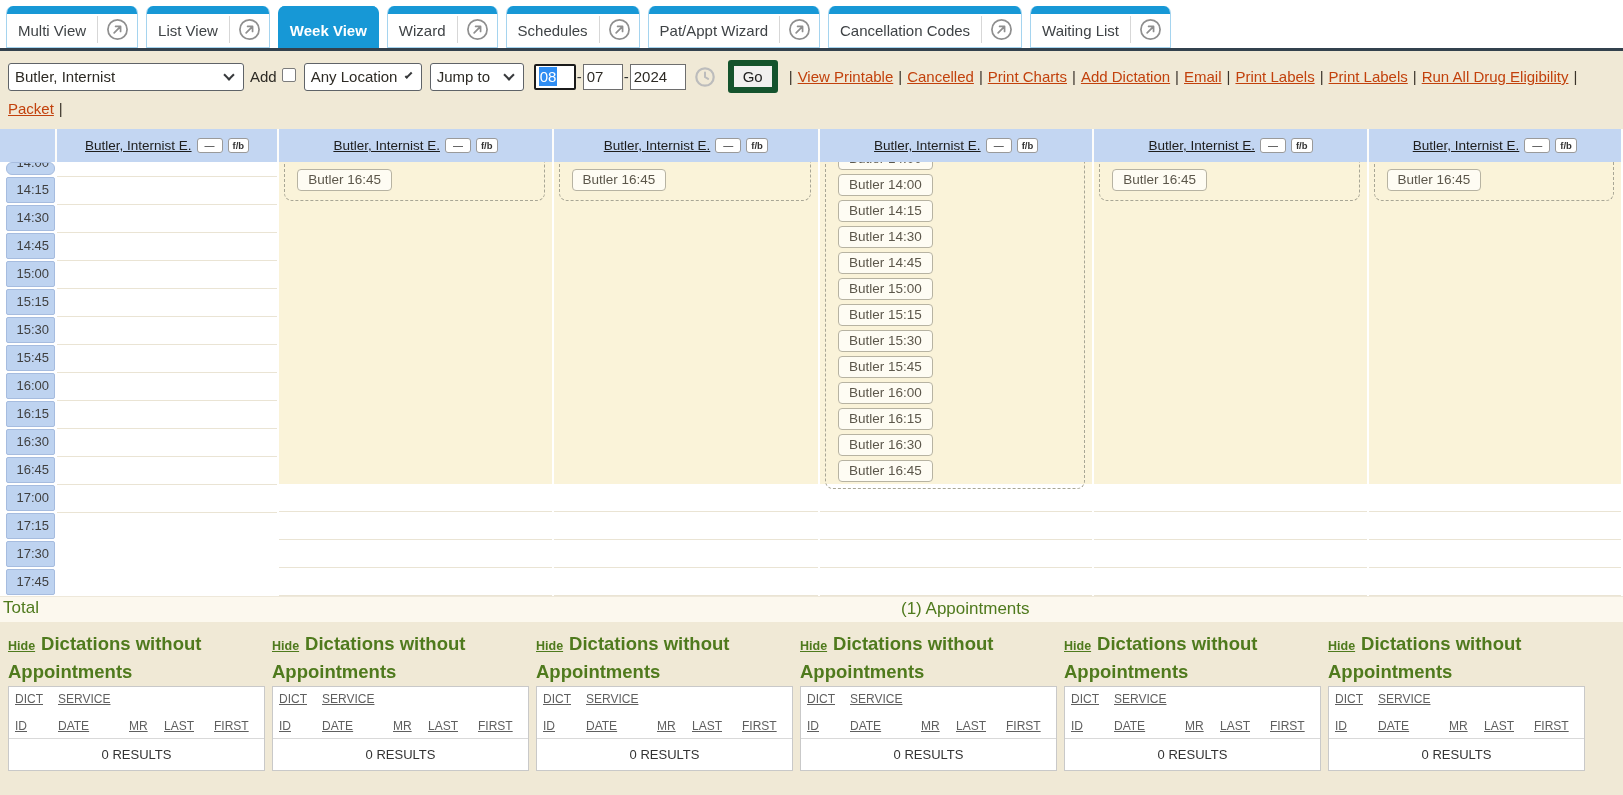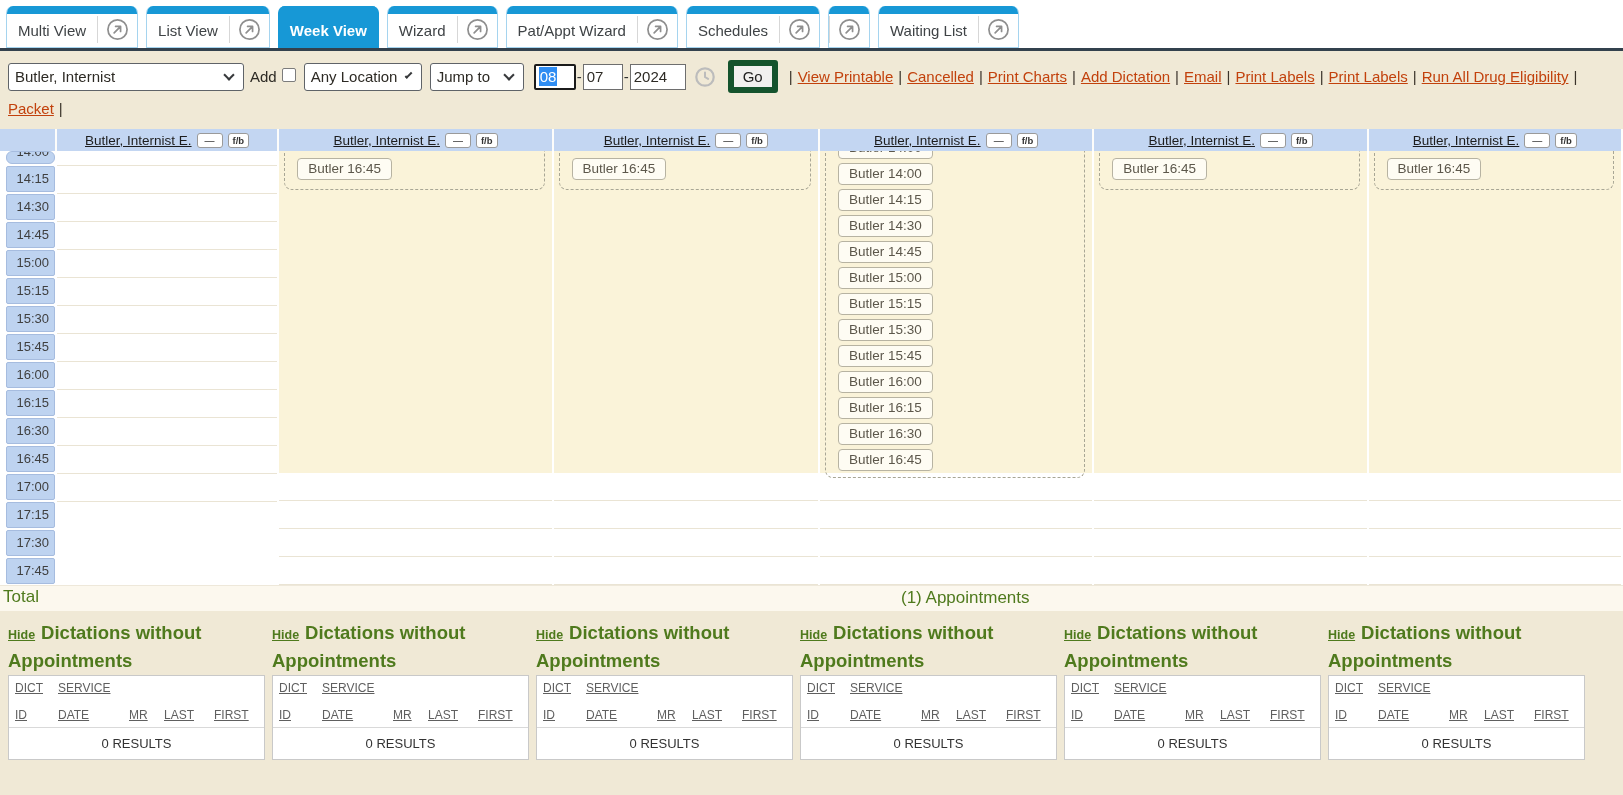--- a/index.html
+++ b/index.html
@@ -34,21 +34,21 @@
   .d-dash { margin:0 1px; color:#333; }
   .clock { margin:0 4px 0 8px; display:inline-flex; }
   .go-btn { margin-left:8px; font-size:15px; color:#222; background:#f1f0ef; border:6px solid #14532d; border-radius:3px; padding:2px 9px; cursor:pointer; }
   .tb-links { margin-left:6px; }
   .tb-links a, .tb-line2 a { color:#c2410c; text-decoration:underline; cursor:pointer; }
   .pipe { color:#3a332b; margin:0 5px; }
   .tb-line2 { margin-top:7px; height:24px; }
 
   
   .grid { margin-top:3px; background:#fff; }
-  .grid-head { display:flex; height:22px; }
+  .grid-head { display:flex; height:33px; }
   .ghcell { background:#c3d6f2; border-right:2px solid #fdfdfb; display:flex; align-items:center; justify-content:center; gap:5px; }
   .ghcorner { width:57px; }
   .ghcell a { color:#1d1d1d; font-size:13.5px; text-decoration:underline; white-space:nowrap; cursor:pointer; }
   .mini-btn { background:#fff; border:1px solid #9a9a9a; border-radius:3px; font-size:10px; color:#333; height:15px; line-height:13px; padding:0 7px; cursor:pointer; }
   .fb-btn { font-size:9.5px; font-weight:bold; padding:0 4px; }
   .grid-body { display:flex; height:434px; overflow:hidden; background:#fff; position:relative; }
   .timecol { width:57px; padding-left:6px; }
   .tcell { width:49px; height:26px; margin-bottom:2px; background:#bed3f0; border:1px solid #a6bcdf; border-radius:2px; font-size:13px; color:#3f3f3f; text-align:right; padding-right:5px; line-height:24px; }
   .tcell.clip { height:13px; overflow:hidden;border-radius:6px; }
   .tcell.clip span { display:block; margin-top:-12px; }
@@ -112,38 +112,39 @@
     <div class="tab">
       <span class="tab-label">Wizard</span>
       <span class="tab-iconwrap">
         <svg viewBox="0 0 24 24" class="circ-icon">
           <circle cx="12" cy="12" r="10" fill="none" stroke="#8f8f8f" stroke-width="1.8"></circle>
           <path d="M8.5 15.5 L15 9 M10 8.8 H15.2 V14" fill="none" stroke="#8f8f8f" stroke-width="1.8" stroke-linejoin="round" stroke-linecap="round"></path>
         </svg>
       </span>
     </div>
     <div class="tab">
+      <span class="tab-label">Schedules</span>
+      <span class="tab-iconwrap">
+        <svg viewBox="0 0 24 24" class="circ-icon">
+          <circle cx="12" cy="12" r="10" fill="none" stroke="#8f8f8f" stroke-width="1.8"></circle>
+          <path d="M8.5 15.5 L15 9 M10 8.8 H15.2 V14" fill="none" stroke="#8f8f8f" stroke-width="1.8" stroke-linejoin="round" stroke-linecap="round"></path>
+        </svg>
+      </span>
+    </div>
+    <div class="tab">
       <span class="tab-label">Pat/Appt Wizard</span>
       <span class="tab-iconwrap">
         <svg viewBox="0 0 24 24" class="circ-icon">
           <circle cx="12" cy="12" r="10" fill="none" stroke="#8f8f8f" stroke-width="1.8"></circle>
           <path d="M8.5 15.5 L15 9 M10 8.8 H15.2 V14" fill="none" stroke="#8f8f8f" stroke-width="1.8" stroke-linejoin="round" stroke-linecap="round"></path>
         </svg>
       </span>
     </div>
     <div class="tab">
-      <span class="tab-label">Schedules</span>
-      <span class="tab-iconwrap">
-        <svg viewBox="0 0 24 24" class="circ-icon">
-          <circle cx="12" cy="12" r="10" fill="none" stroke="#8f8f8f" stroke-width="1.8"></circle>
-          <path d="M8.5 15.5 L15 9 M10 8.8 H15.2 V14" fill="none" stroke="#8f8f8f" stroke-width="1.8" stroke-linejoin="round" stroke-linecap="round"></path>
-        </svg>
-      </span>
-    </div>
-    <div class="tab">
+      <span class="tab-label">Cancellation Codes</span>
       <span class="tab-iconwrap">
         <svg viewBox="0 0 24 24" class="circ-icon">
           <circle cx="12" cy="12" r="10" fill="none" stroke="#8f8f8f" stroke-width="1.8"></circle>
           <path d="M8.5 15.5 L15 9 M10 8.8 H15.2 V14" fill="none" stroke="#8f8f8f" stroke-width="1.8" stroke-linejoin="round" stroke-linecap="round"></path>
         </svg>
       </span>
     </div>
     <div class="tab">
       <span class="tab-label">Waiting List</span>
       <span class="tab-iconwrap">

